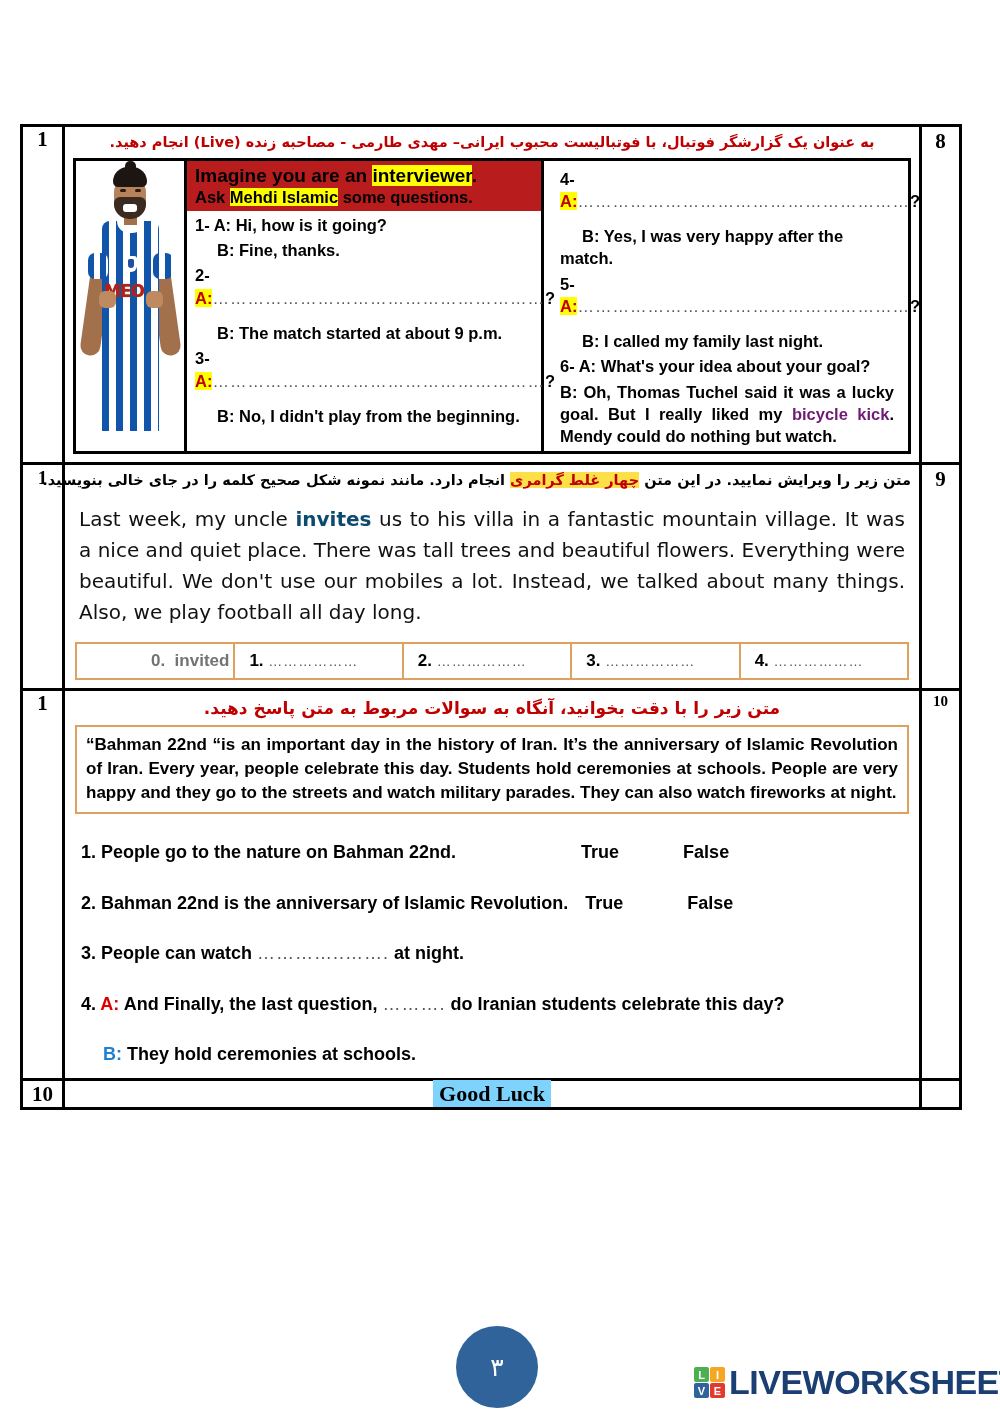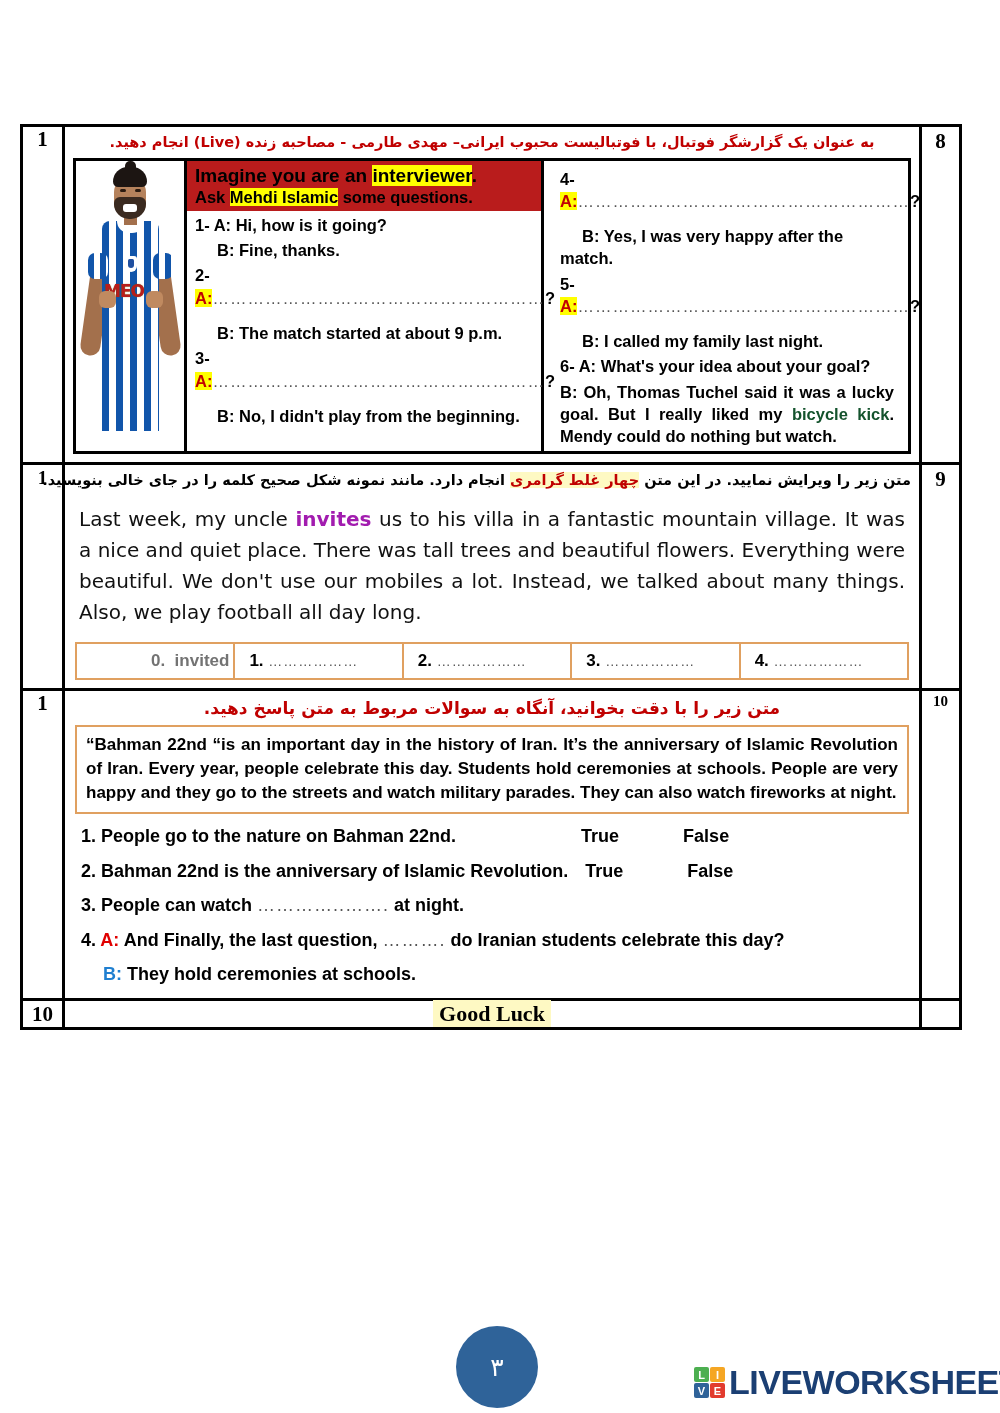--- a/index.html
+++ b/index.html
@@ -54,21 +54,21 @@
     text-align:center;
     font-family:"DejaVu Sans", sans-serif;
     font-weight:bold;
     font-size:14.5px;
     color:#c00000;
     padding:6px 8px 3px 8px;
     line-height:1.35;
     white-space:nowrap;
   }
   .fa-line.black{ color:#000; }
-  .hl-red{ background:#fef9c3; color:#c00000; }
+  .hl-red{ background:#fde047; color:#c00000; }
   .hl-yellow{ background:#ffff00; color:#000; }
   .ltr-inline{ unicode-bidi:isolate; direction:ltr; display:inline-block;}
 
   
   .q8-body{ padding:2px 8px 8px 8px; }
   .q8-frame{
     border:3px solid #000;
     display:flex;
     width:100%;
     box-sizing:border-box;
@@ -148,21 +148,21 @@
   
   .q9-body{ padding:4px 10px 8px 10px; }
   .q9-text{
     font-family:"DejaVu Sans", sans-serif;
     font-size:20px;
     color:#111;
     line-height:1.55;
     text-align:justify;
     padding:6px 4px 8px 4px;
   }
-  .q9-text .wrong{ color:#a21caf; font-weight:bold; }
+  .q9-text .wrong{ color:#0c4a6e; font-weight:bold; }
   .ans-row{
     display:flex;
     border:2px solid #e0a060;
     margin-top:6px;
   }
   .ans-cell{
     flex:1 1 0;
     border-right:2px solid #e0a060;
     padding:7px 4px 7px 14px;
     font-weight:bold;
@@ -183,36 +183,37 @@
     line-height:1.42;
     color:#000;
     text-align:justify;
   }
   .q10-q{
     font-weight:bold;
     font-size:18px;
     color:#000;
     padding:11px 4px 0 6px;
     line-height:1.3;
+    margin-top:16px;
   }
   .tf{ display:inline-block; }
   .sp-true{ display:inline-block; width:64px;}
   .red-a{ color:#e00000; font-weight:bold;}
   .blue-b{ color:#1f7fd0; font-weight:bold;}
 
   
   .gl-cell{
     text-align:center;
     padding:5px 0 6px 0;
   }
   .gl{
     font-family:"Liberation Serif", serif;
     font-weight:bold;
     font-size:22px;
-    background:#fef9c3;
+    background:#7dd3fc;
     color:#000;
     padding:1px 6px;
   }
 
   
   .page-circle{
     position:absolute;
     left:456px; top:1326px;
     width:82px; height:82px;
     border-radius:50%;
@@ -344,21 +345,21 @@
             <div class="dlg tall">
               <span class="ind"></span><span>B:</span>
               <span>I called my family last night.</span>
             </div>
             <div class="dlg">
               <span>6-</span>
               <span>A:</span>
               <span>What's your idea about your goal?</span>
             </div>
             <div class="dlg" style="text-align:justify">
-              <span>B: Oh, Thomas Tuchel said it was a lucky goal. But I really liked my </span><span style="color:#14532d">bicycle kick</span><span>. Mendy could do nothing but watch.</span>
+              <span>B: Oh, Thomas Tuchel said it was a lucky goal. But I really liked my </span><span style="color:#701a75">bicycle kick</span><span>. Mendy could do nothing but watch.</span>
             </div>
           </div>
         </div>
       </div>
     </td>
     <td class="num-cell">8</td>
   </tr>
 
   <tr>
     <td class="score-cell score-top">1</td>

